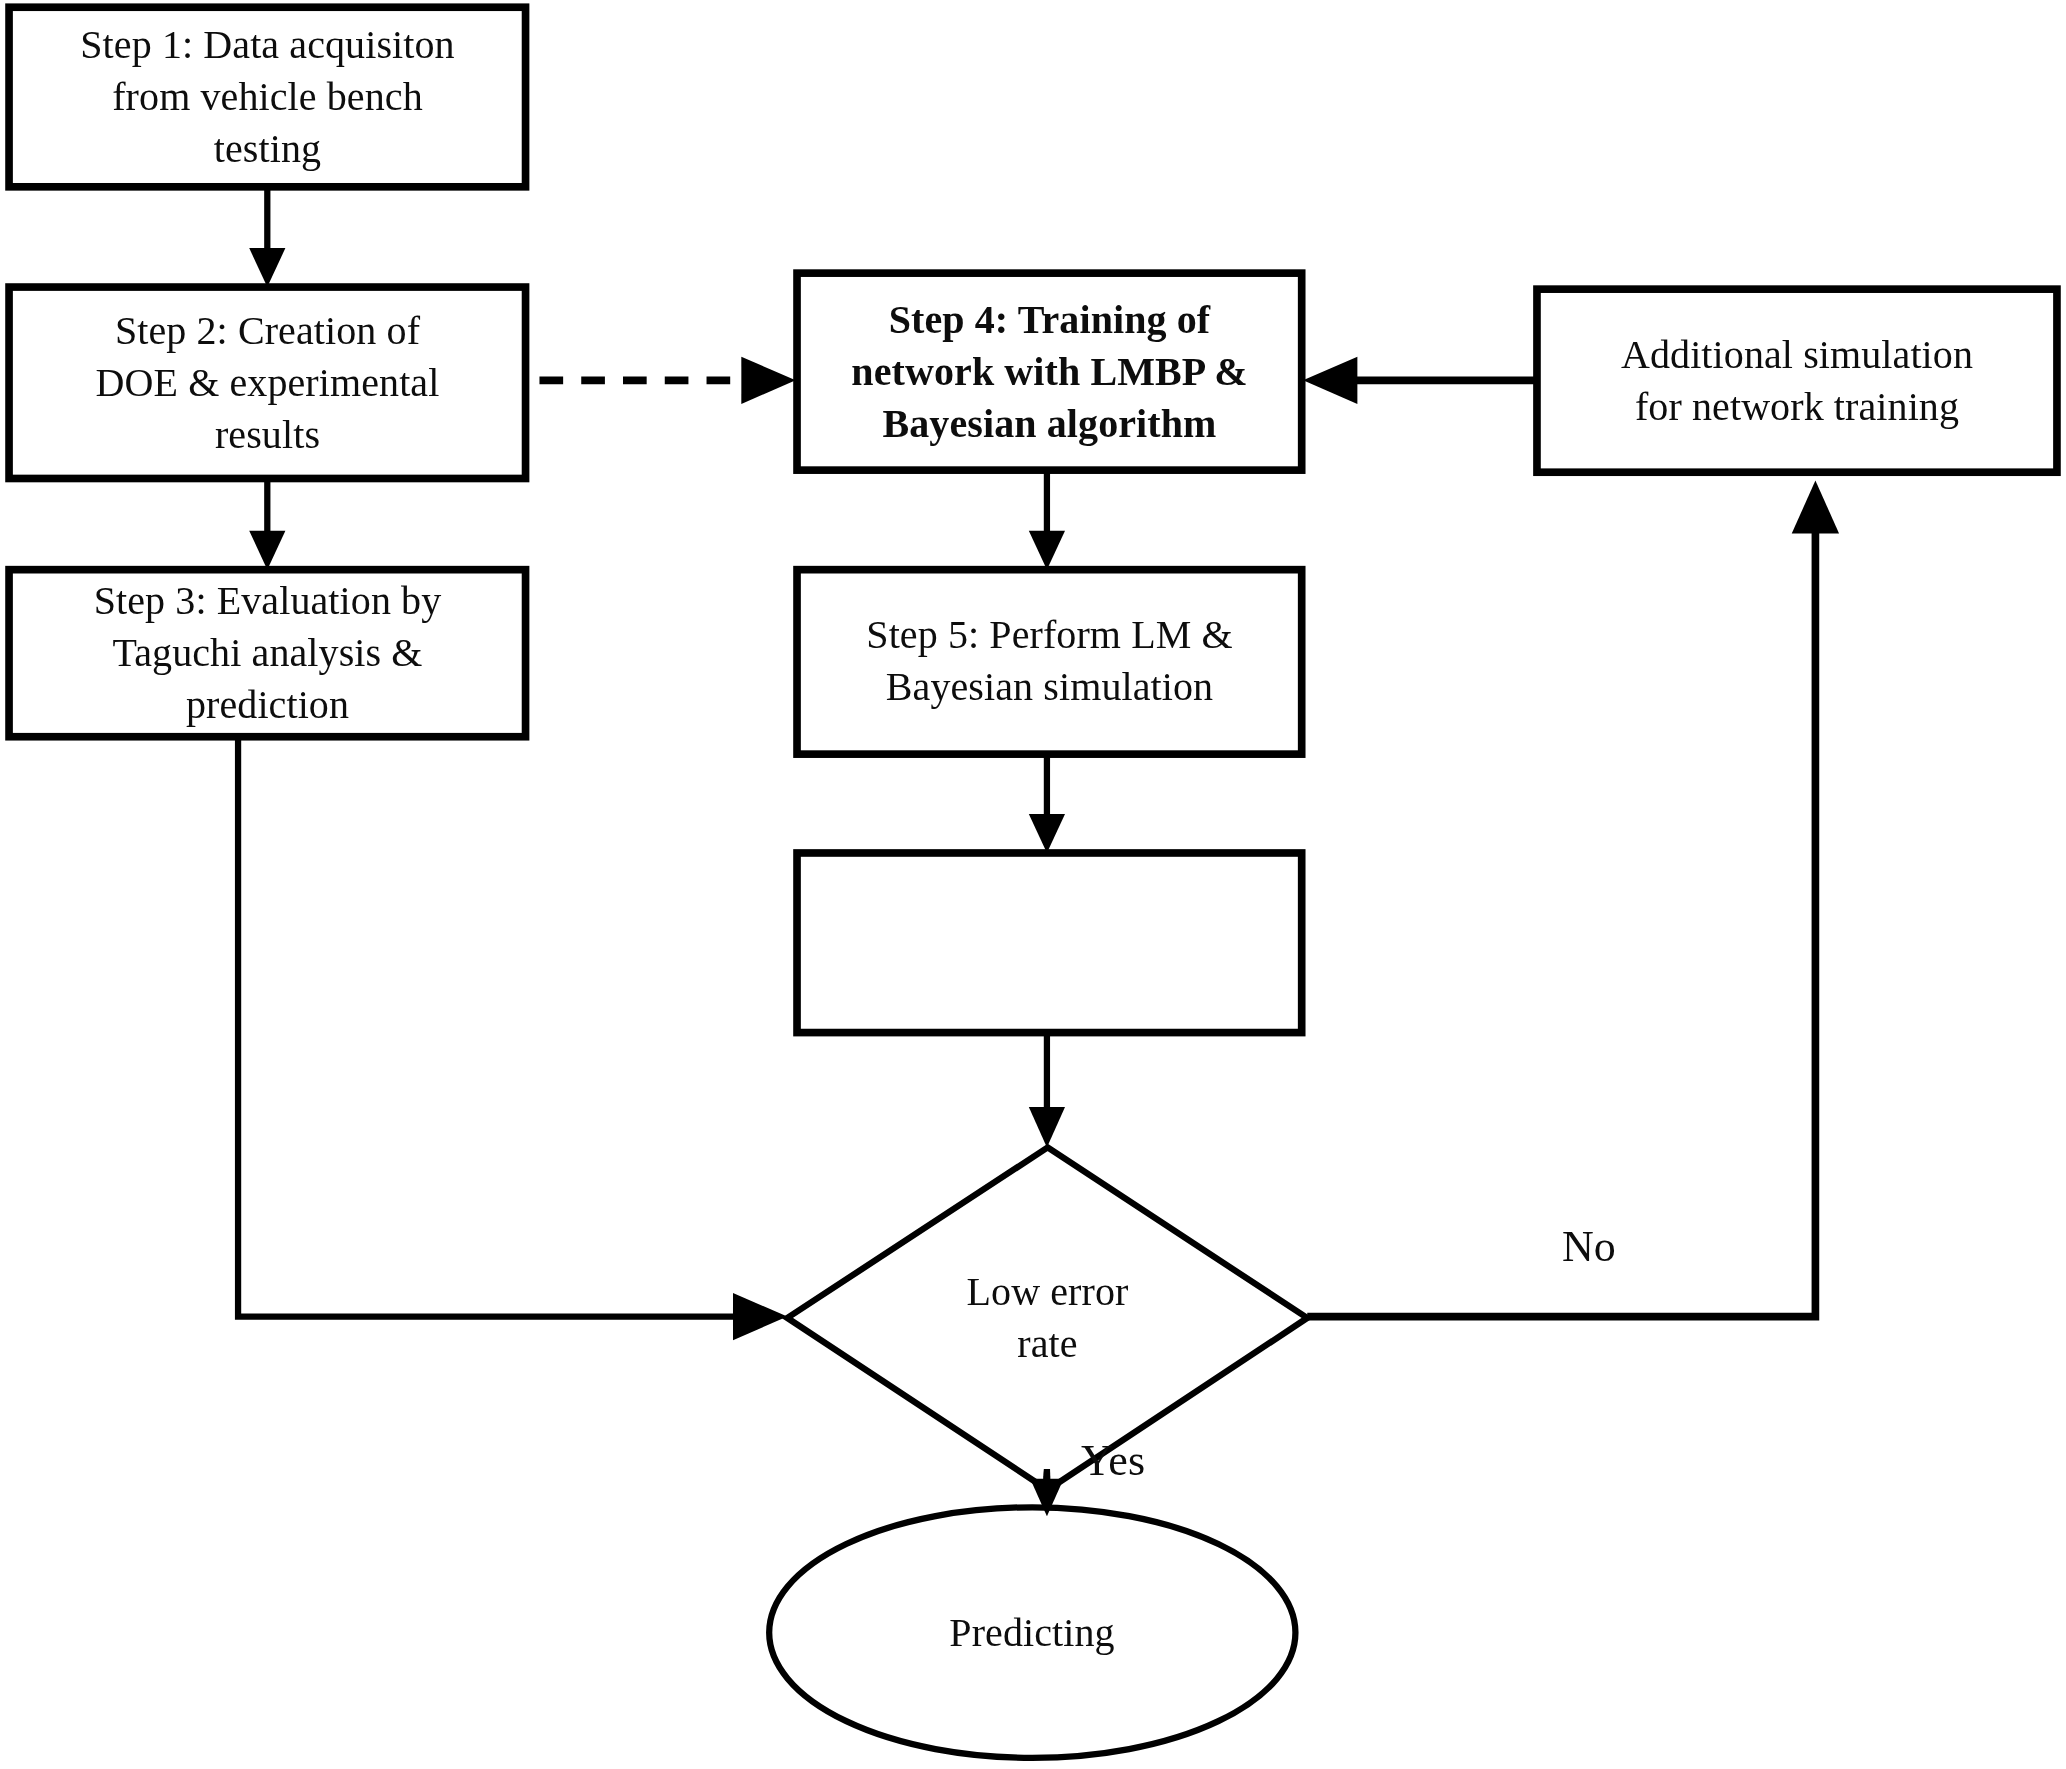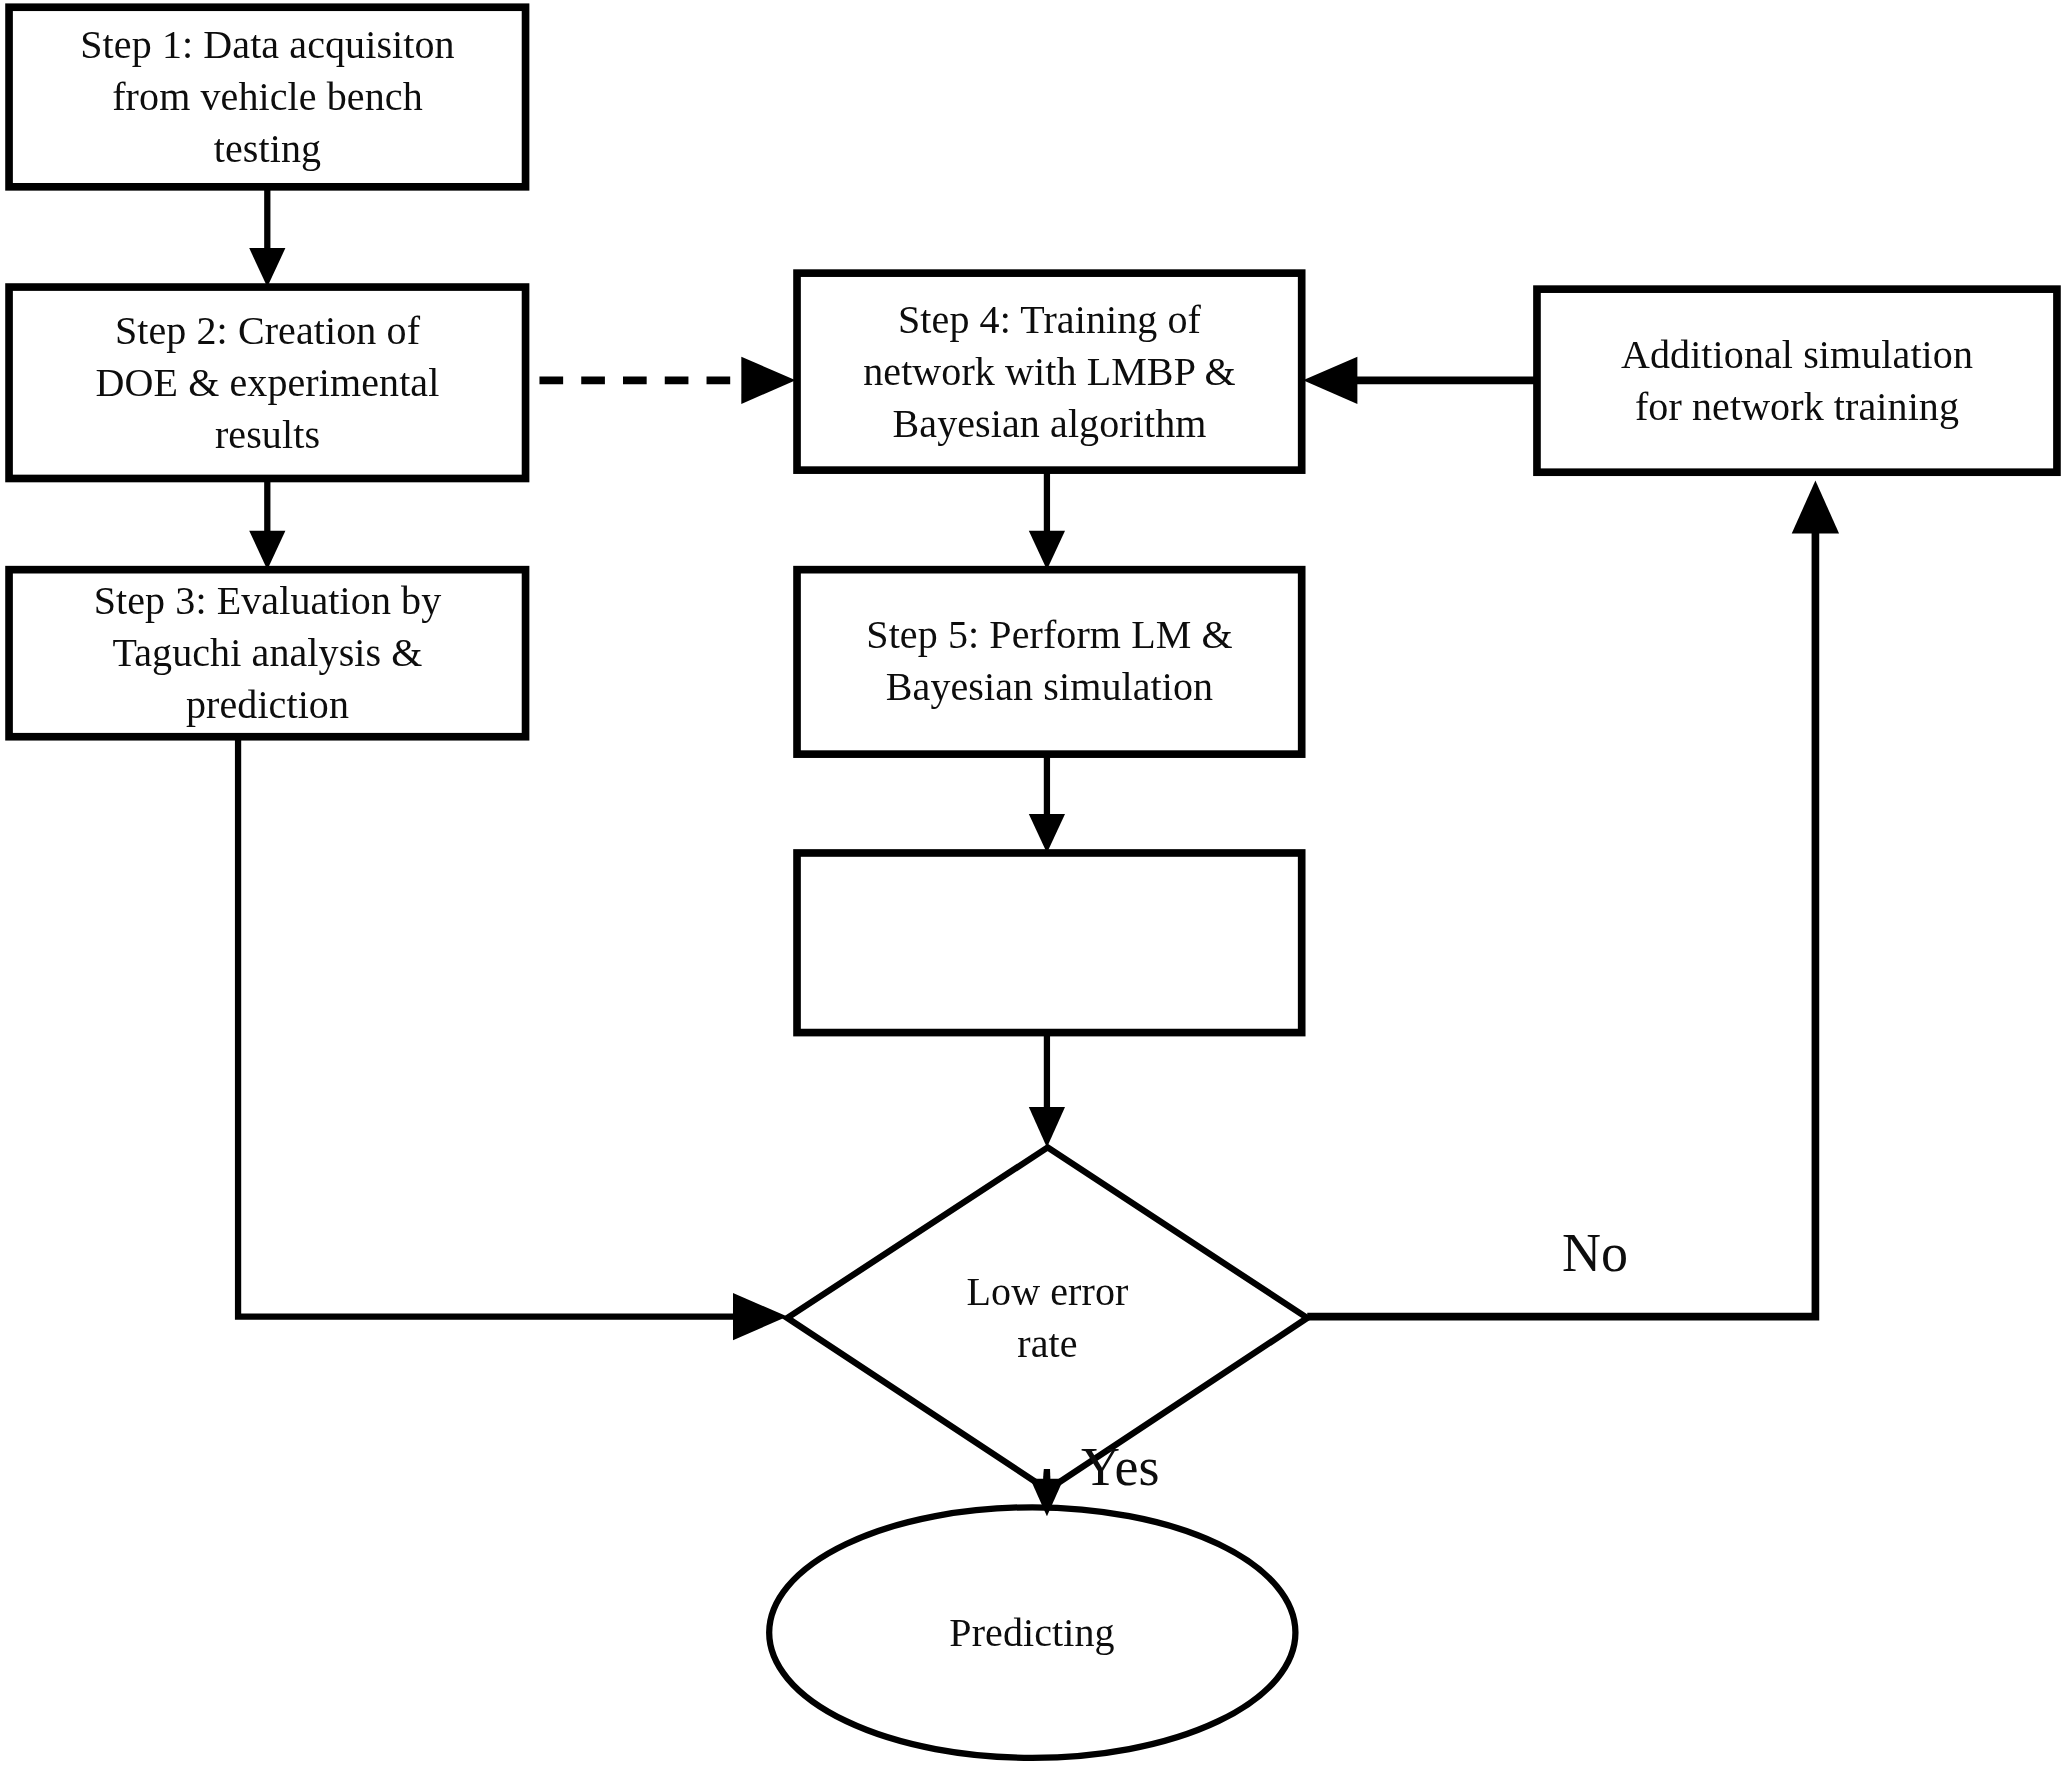--- a/index.html
+++ b/index.html
@@ -59,21 +59,21 @@
     font-size: 40px;
     line-height: 1.30;
     letter-spacing: 0.1px;
     white-space: pre-line;
     pointer-events: none;
   }
   .edge-label {
     position: absolute;
     color: #0d0d0d;
     font-family: "Liberation Serif", "DejaVu Serif", serif;
-    font-size: 54px;
+    font-size: 44px;
     line-height: 1.2;
     white-space: nowrap;
     text-align: center;
   }
 </style>
 </head>
 <body>
 
 <div id="flow-root">
 
@@ -184,21 +184,21 @@
 testing</div>
 
   <div class="node-label" style="left:9px; top:287px; width:517px; height:191px;">Step 2: Creation of
 DOE &amp; experimental
 results</div>
 
   <div class="node-label" style="left:9px; top:569px; width:517px; height:167px;">Step 3: Evaluation by
 Taguchi analysis &amp;
 prediction</div>
 
-  <div class="node-label" style="left:797px; top:273px; width:505px; height:197px;">Step 4: Training of
+  <div class="node-label" style="left:797px; top:273px; width:505px; height:197px;font-weight:bold;">Step 4: Training of
 network with LMBP &amp;
 Bayesian algorithm</div>
 
   <div class="node-label" style="left:797px; top:569px; width:505px; height:184px;">Step 5: Perform LM  &amp;
 Bayesian simulation</div>
 
 
   <div class="node-label" style="left:1537px; top:289px; width:520px; height:183px;">Additional simulation
 for network training</div>
 

